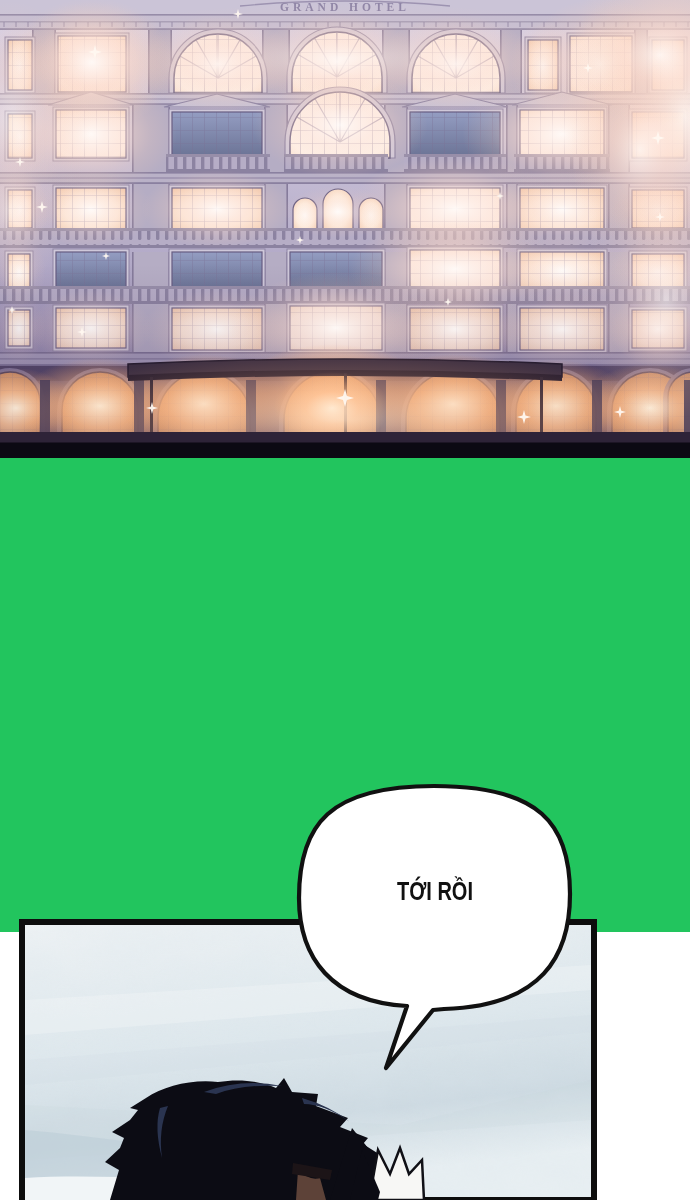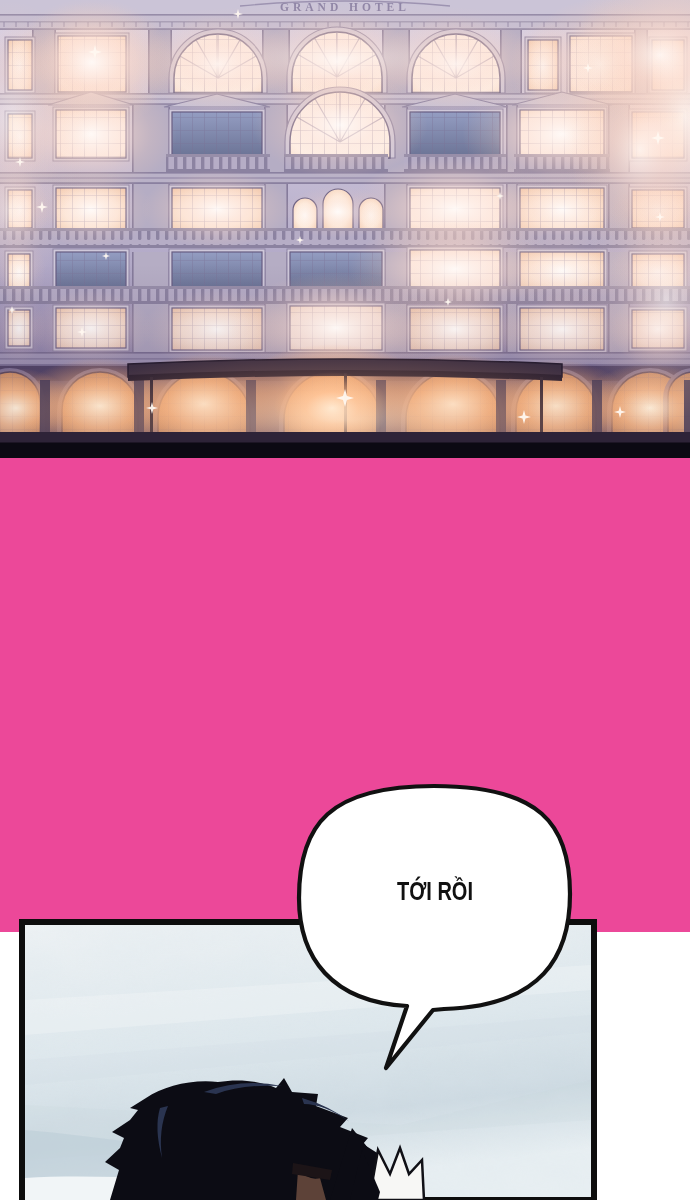--- a/index.html
+++ b/index.html
@@ -1,17 +1,17 @@
 <!DOCTYPE html>
 <html><head>
 <meta charset="utf-8">
 <style>
 html,body{margin:0;padding:0;background:#ffffff;}
 body{font-family:"Liberation Sans",sans-serif;width:690px;height:1200px;overflow:hidden;}
-.page{position:relative;width:690px;height:932px;background:#ec4899;}
+.page{position:relative;width:690px;height:932px;background:#22c55e;}
 .abs{position:absolute;}
 </style>
 </head>
 <body>
 <div class="page">
 
 <svg class="abs" style="left:0px;top:0px" width="690" height="458" viewBox="0 0 690 458">
 <defs>
 <linearGradient id="wall" x1="0" y1="0" x2="0" y2="1">
 <stop offset="0" stop-color="#dad3e6"></stop>

